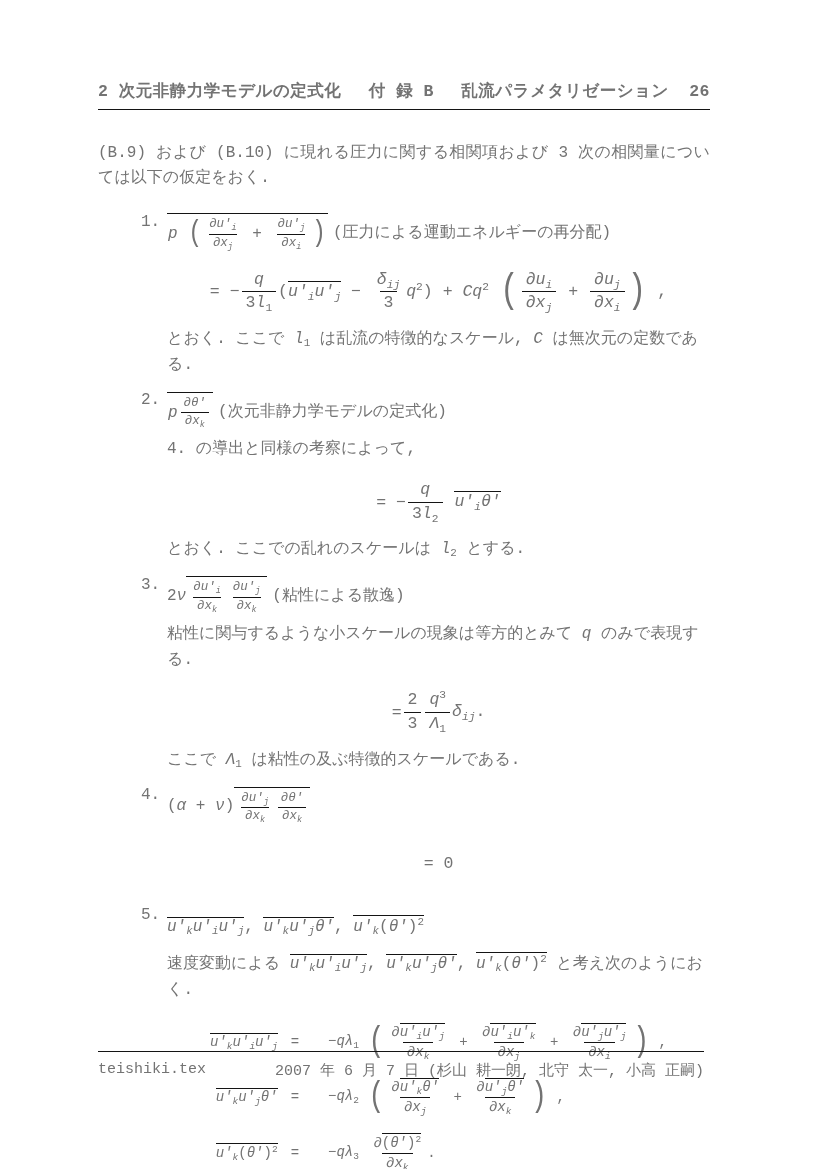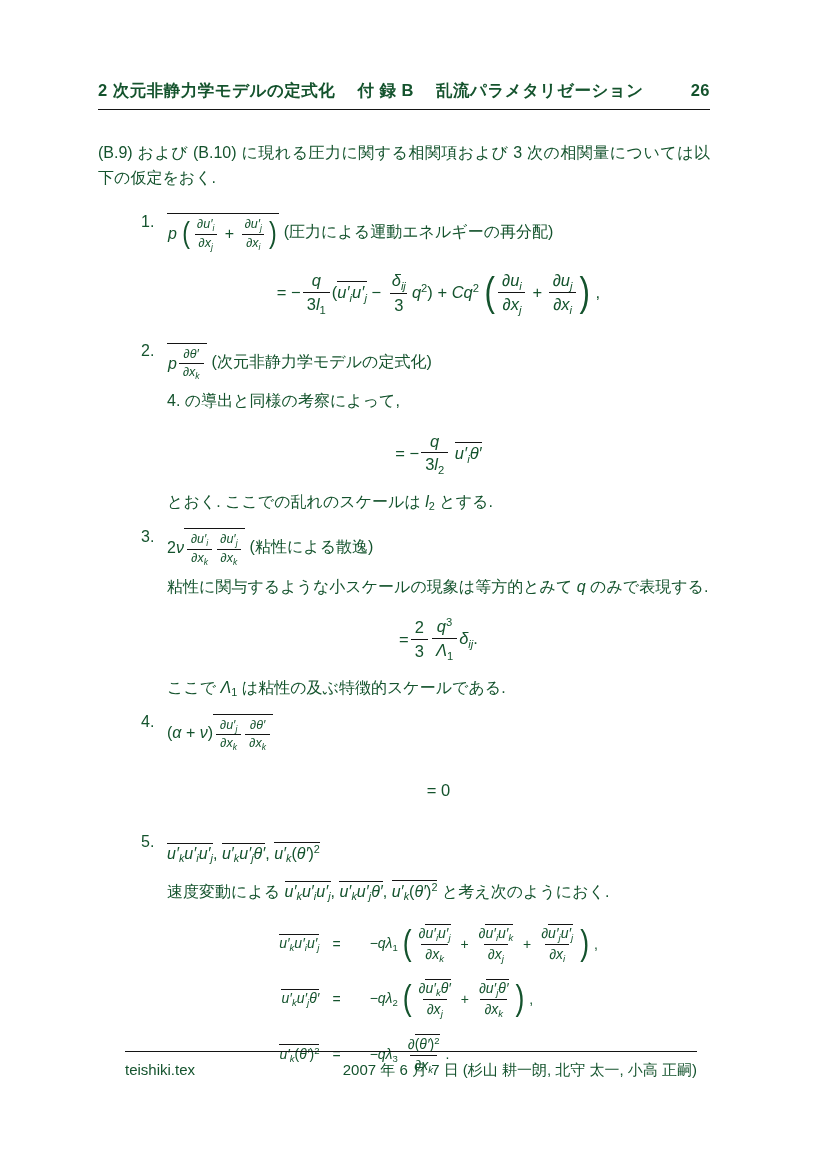--- a/index.html
+++ b/index.html
@@ -1,20 +1,20 @@
 <!DOCTYPE html>
 <html><head>
 <meta charset="utf-8">
 <style>
   html,body{margin:0;padding:0;background:#ffffff;}
   .page{
     position:relative;
     width:826px;height:1169px;
-    background:#fff;color:#14532d;
-    font-family:Liberation Sans, sans-serif;
+    background:#fff;color:#737373;
+    font-family:Liberation Mono, monospace;
     font-size:16px;
     box-sizing:border-box;
     padding:80px 116px 0 98px;
     overflow:hidden;
   }
   
   .hrow{display:flex;justify-content:space-between;align-items:baseline;
         font-weight:bold;font-size:16.5px;letter-spacing:0.5px;}
   .hrule{border-bottom:1.6px solid #141414;margin-top:7px;}
   
@@ -48,21 +48,21 @@
         margin:0 2px;vertical-align:middle;}
   .frac .num,.frac .den{display:block;padding:1px 4px;line-height:1.25;}
   .frac .den{border-top:1px solid #141414;}
   .grpov{display:inline-flex;align-items:center;border-top:1px solid #141414;padding:2px 1px 0;}
   .ov{border-top:1px solid #141414;display:inline-block;padding-top:1px;line-height:1.1;}
   .ms{font-size:0.68em;vertical-align:-0.32em;line-height:1;}
   .mp{font-size:0.68em;vertical-align:0.55em;line-height:1;}
   .bigp{display:inline-block;font-size:1.9em;font-weight:300;line-height:0.85;
         transform:scaleY(1.3);margin:0 1px;}
   
-  .footer{position:absolute;left:98px;right:129px;top:1051px;margin-left:27px;}
+  .footer{position:absolute;left:98px;right:122px;top:1051px;}
   .frule{border-top:1.2px solid #141414;}
   .frow{display:flex;justify-content:space-between;margin-top:9px;font-size:15px;}
 </style>
 </head>
 <body>
 
 <div class="page">
 
   <header>
     <div class="hrow">
@@ -116,20 +116,21 @@
               <span class="den"><i>∂x</i><span class="ms"><i>j</i></span></span>
             </span>
             <span class="mi"> + </span>
             <span class="frac">
               <span class="num"><i>∂u</i><span class="ms"><i>j</i></span></span>
               <span class="den"><i>∂x</i><span class="ms"><i>i</i></span></span>
             </span>
             <span class="bigp">)</span>
             <span class="mi"> ,</span>
           </div>
+        <div class="tline"><span class="jp">とおく. ここで </span><span class="mi"><i>l</i><span class="ms">1</span></span><span class="jp"> は乱流の特徴的なスケール, </span><span class="mi"><i>C</i></span><span class="jp"> は無次元の定数である.</span></div>
       </div>
     </li>
 
     <li class="item">
       <span class="item-no">2.</span>
       <div class="item-body">
         <div class="head">
           <span class="mathline">
               <span class="grpov">
                 <span class="mi"><i>p</i></span>

